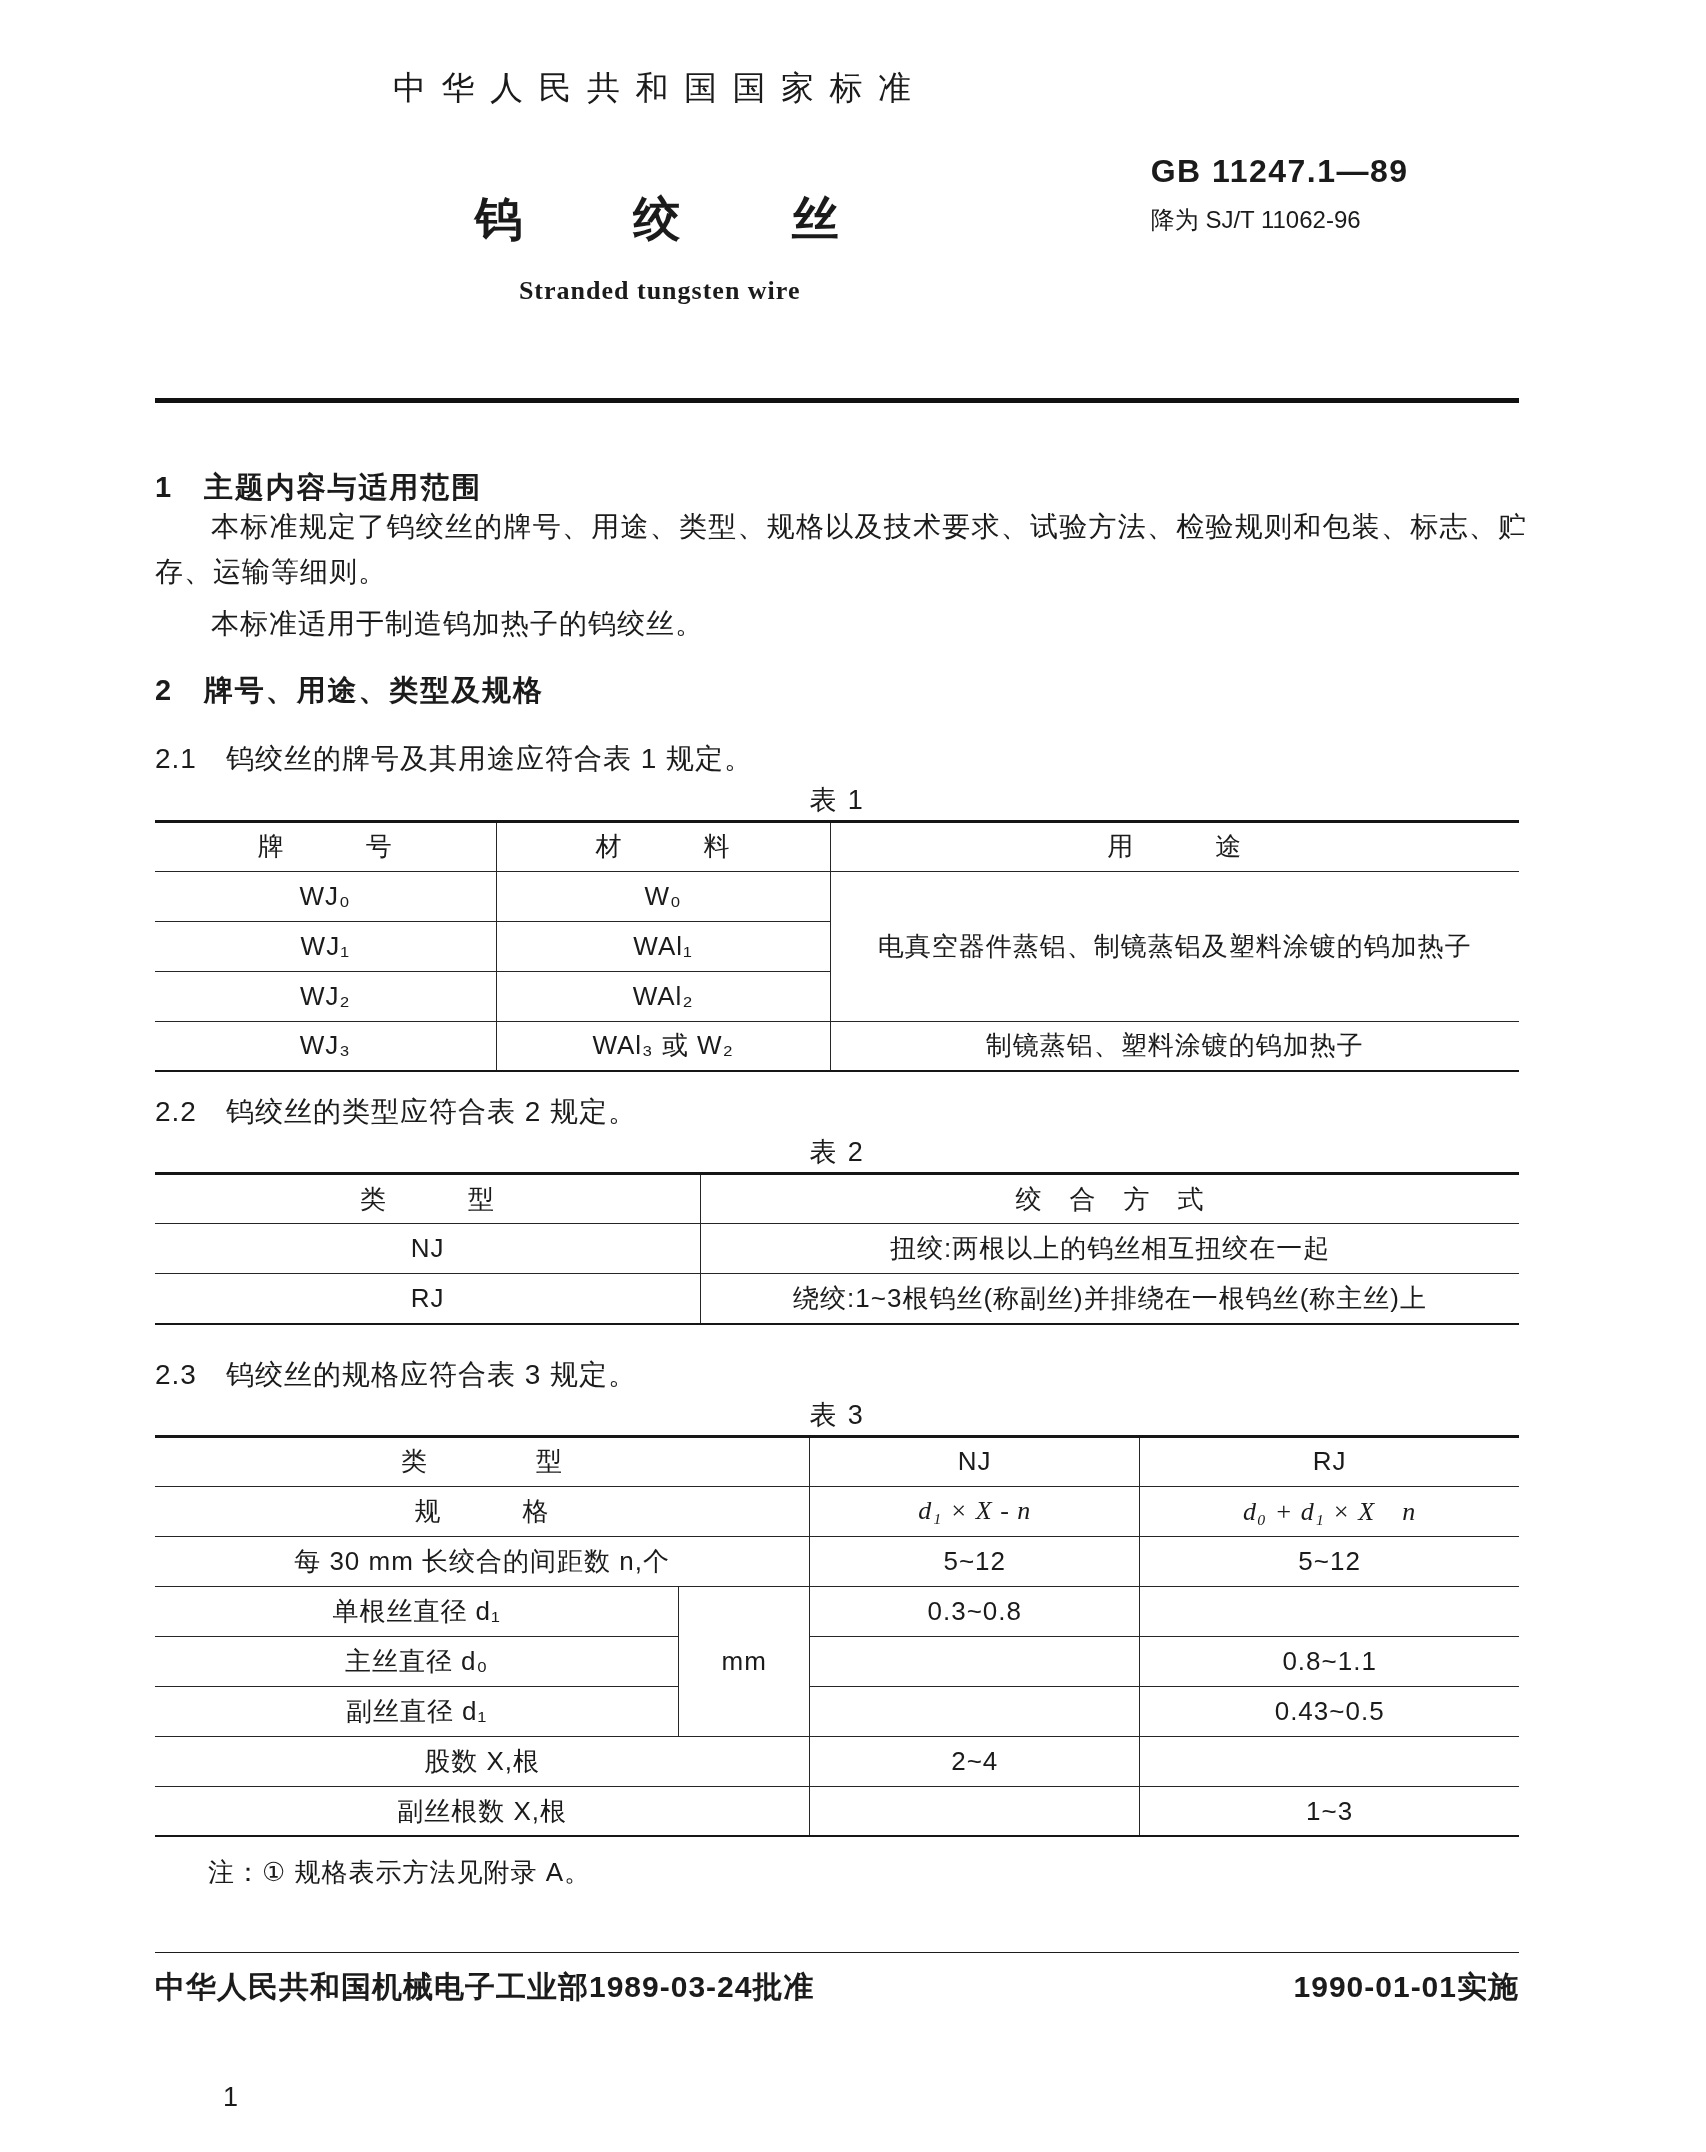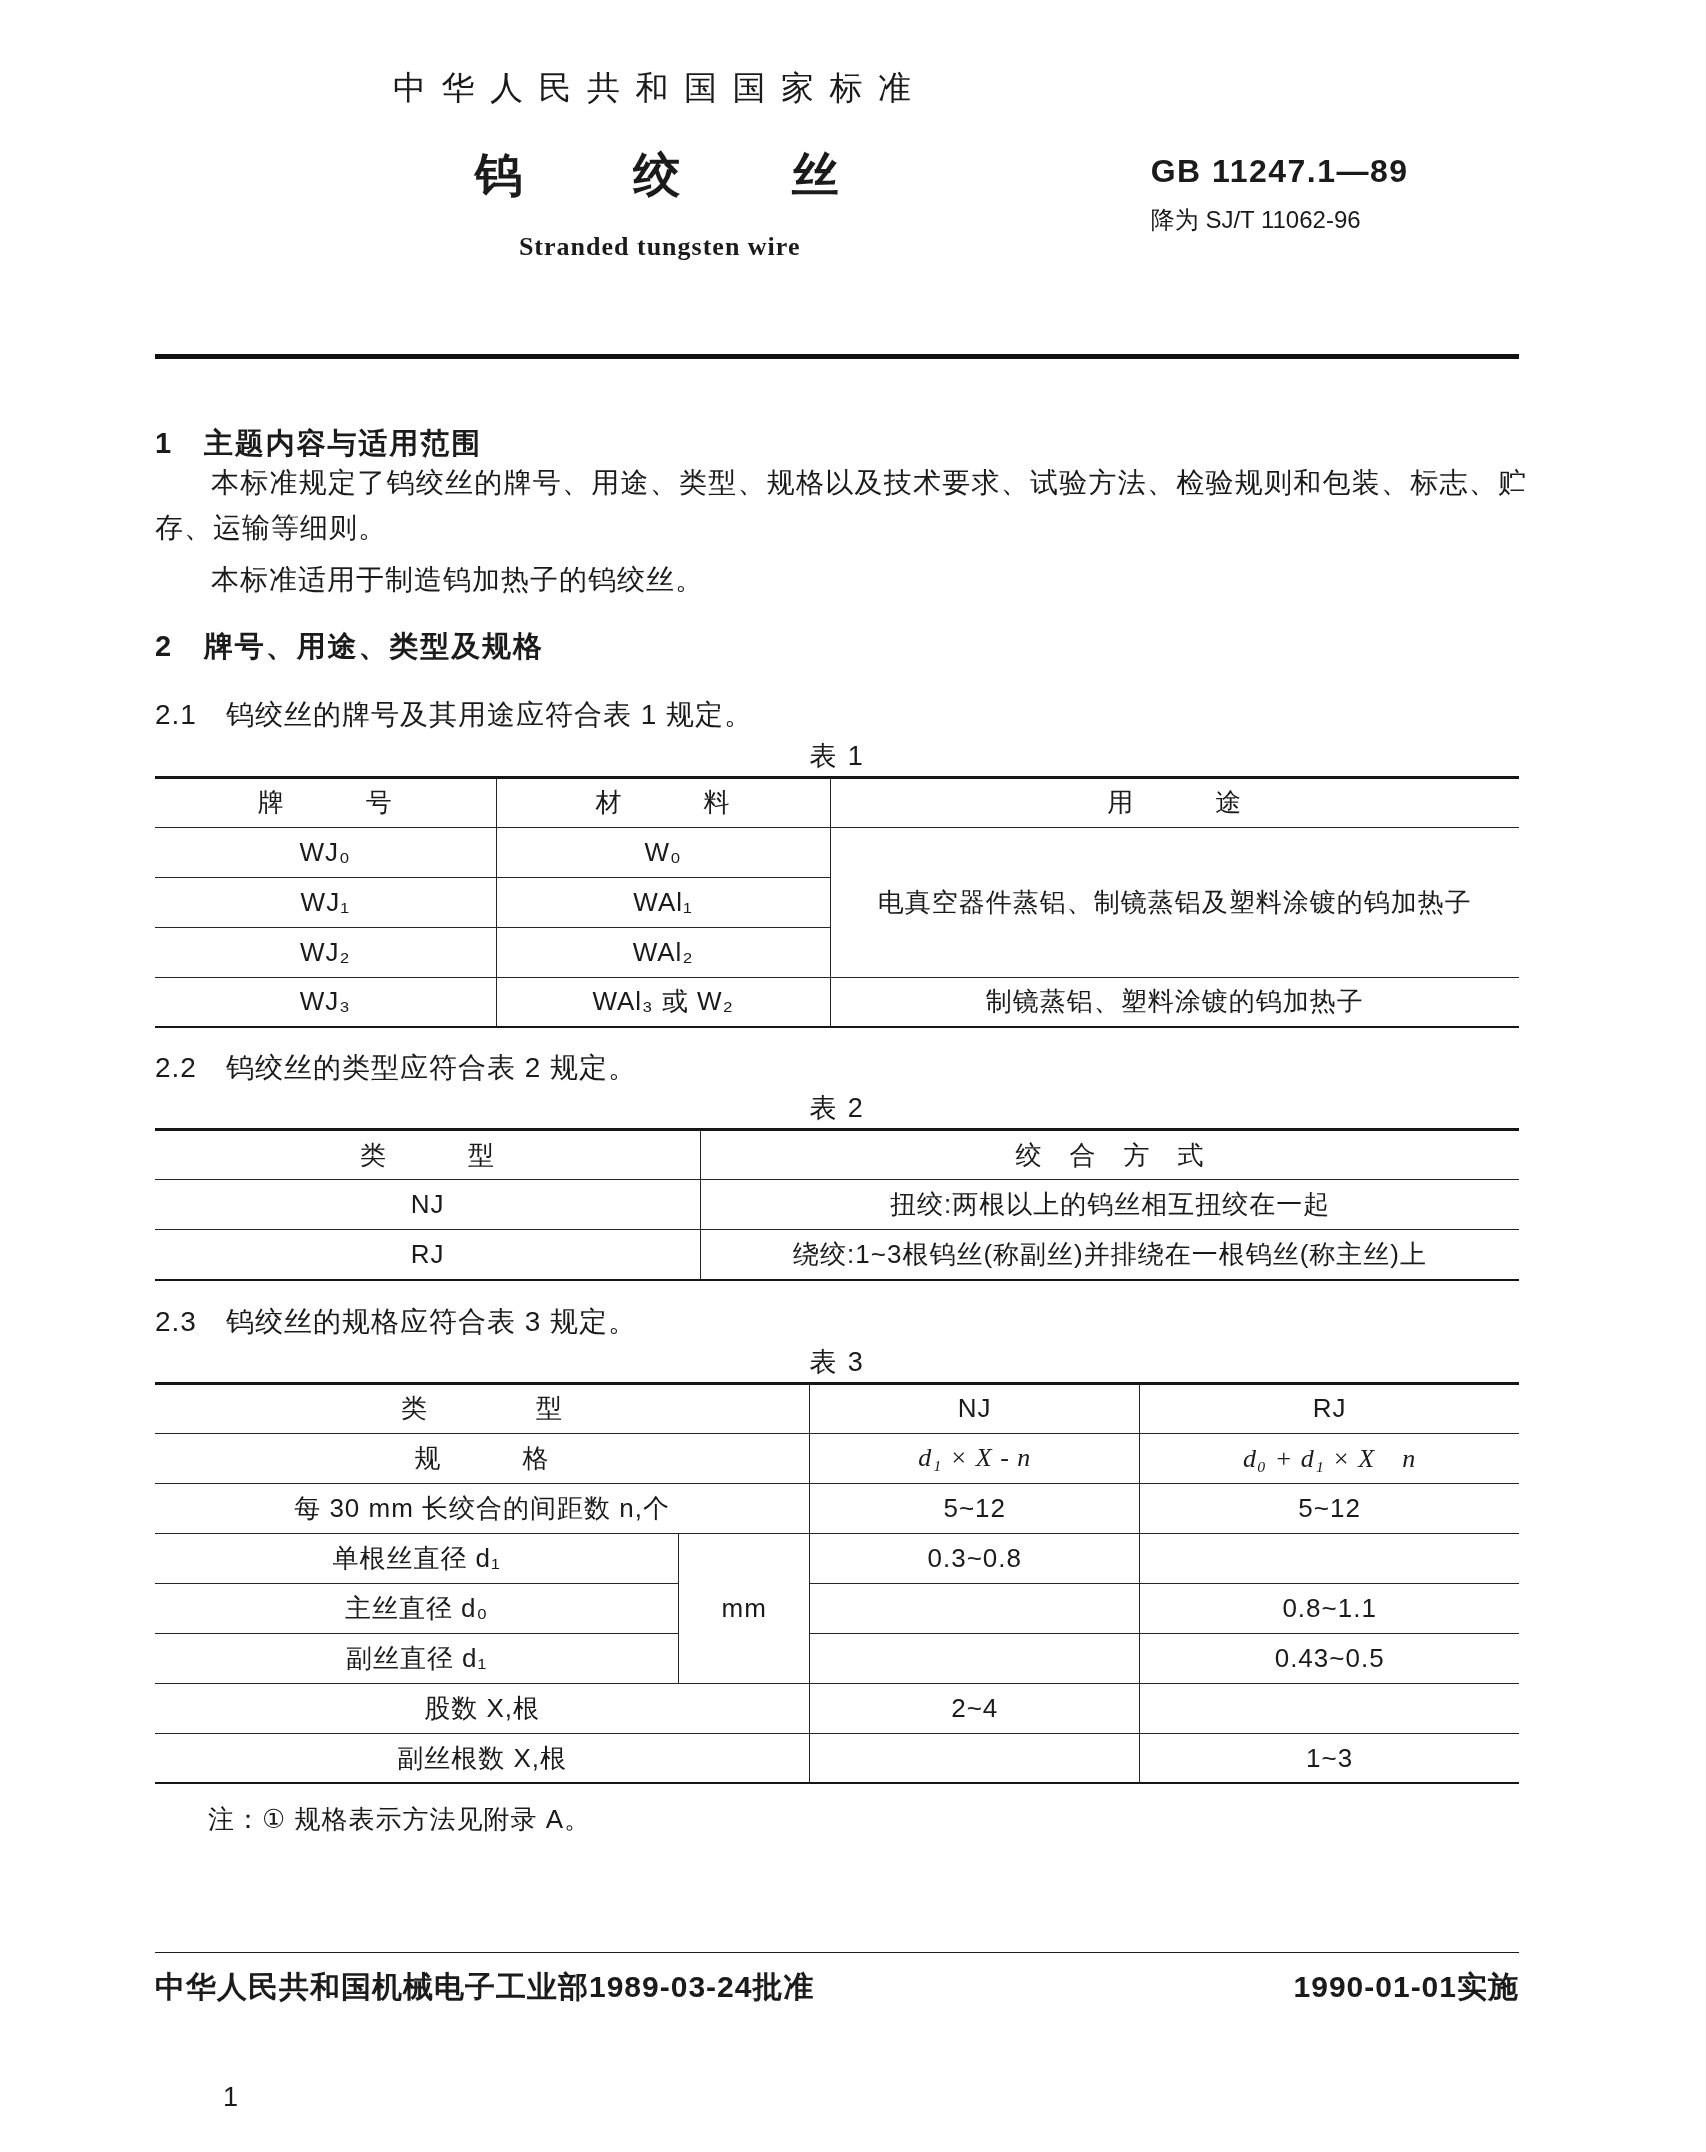--- a/index.html
+++ b/index.html
@@ -20,21 +20,21 @@
   
   .doc-header { position: relative; }
   .header-center { width: 74%; text-align: center; }
   .org-line {
     font-size: 33px;
     font-weight: normal;
     letter-spacing: 15.5px;
     line-height: 1.2;
   }
   .doc-title {
-    margin-top: 40px;
+    margin-top: 84px;
     font-size: 47px;
     font-weight: bold;
     letter-spacing: 5.8px;
     line-height: 1.15;
   }
   .title-en {
     margin-top: 29px;
     font-family: "Liberation Serif", "DejaVu Serif", serif;
     font-weight: bold;
     font-size: 26px;
@@ -77,21 +77,21 @@
     width: 1372px;
   }
   .para.tight { margin-top: 7.8px; }
   .clause {
     margin-top: 29px;
     font-size: 28px;
     line-height: 1.6;
     letter-spacing: 1px;
   }
   .clause.c22 { margin-top: 17.5px; }
-  .clause.c23 { margin-top: 19px; }
+  .clause.c23 { margin-top: 28px; }
 
   
   .tbl-caption {
     margin-top: 1.9px;
     text-align: center;
     font-size: 27px;
     line-height: 1.25;
     letter-spacing: 1.9px;
   }
   table.std-table {

